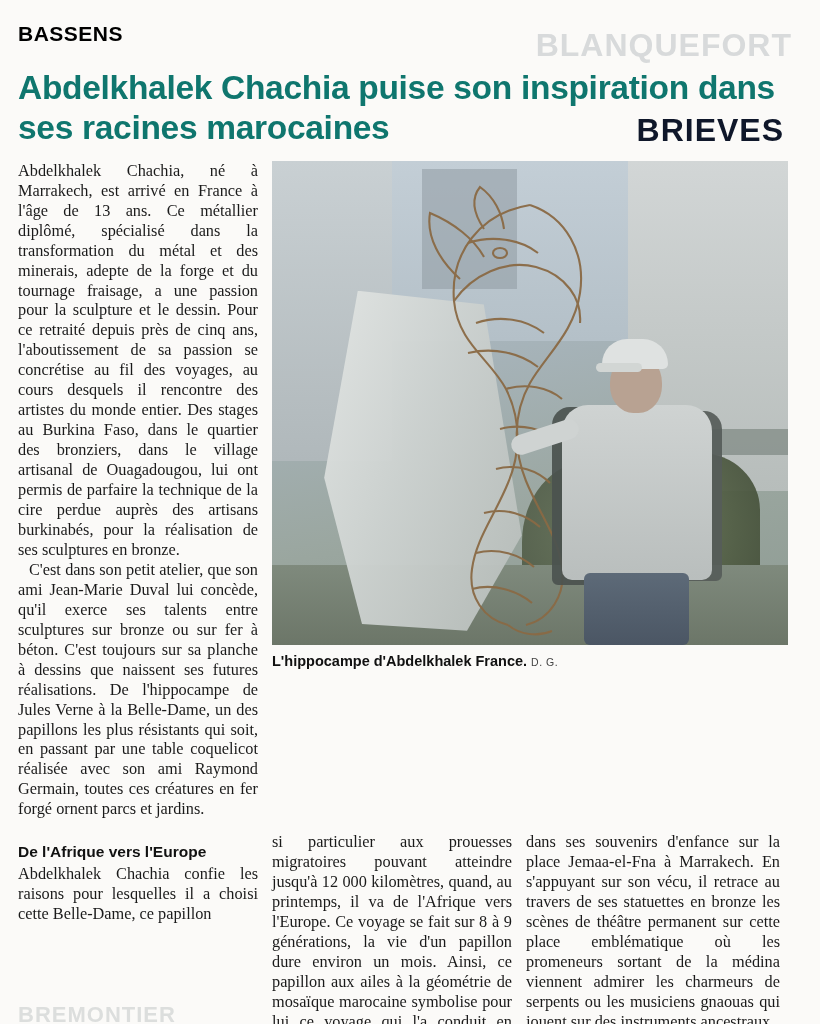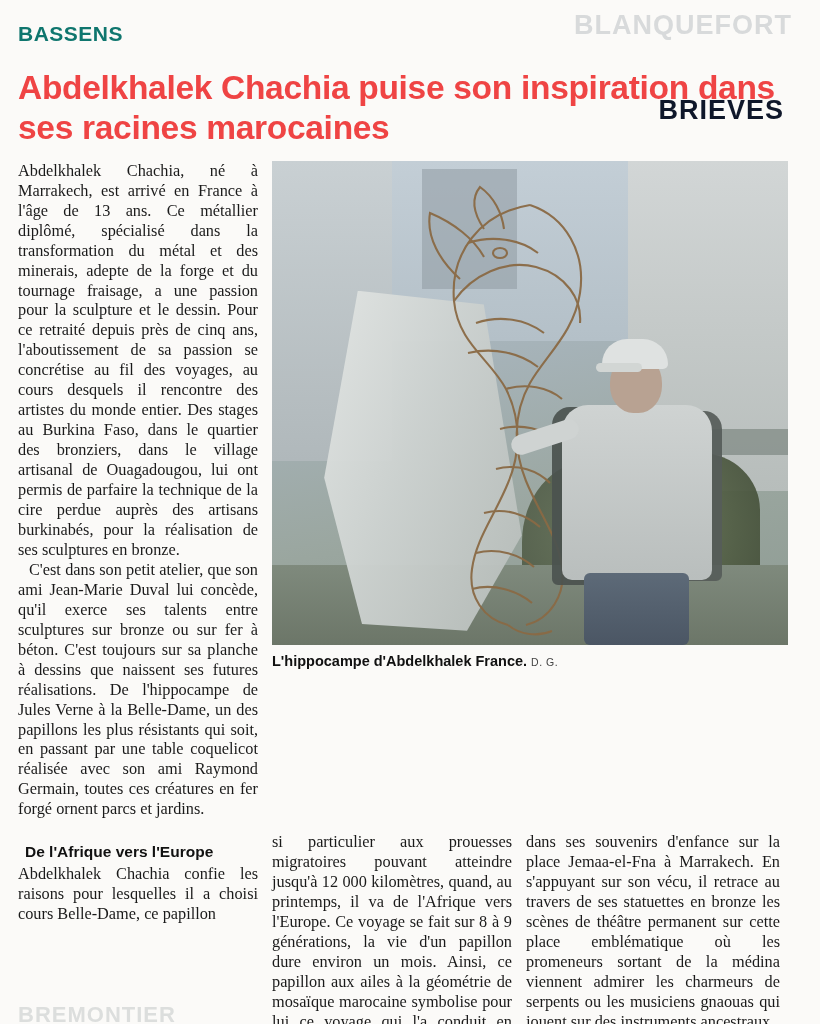--- a/index.html
+++ b/index.html
@@ -17,27 +17,27 @@
   }
   
   .page {
     position: absolute;
     inset: 0;
     background: #fbfaf8;
   }
   .bleed {
     position: absolute;
     right: 0;
-    top: 0;
+    top: 17px;
     width: 300px;
     height: 200px;
     color: #d8dadb;
     font-family: "Liberation Sans", sans-serif;
     font-weight: bold;
-    font-size: 27px;
+    font-size: 32px;
     letter-spacing: 1px;
     text-align: right;
     pointer-events: none;
     user-select: none;
   }
   .bleed .b1 { position: absolute; right: 28px; top: 10px; }
   .bleed .b2 { position: absolute; right: 36px; top: 95px; color: #0f172a;}
   .bleed-bottom {
     position: absolute;
     left: 18px;
@@ -53,30 +53,30 @@
     position: absolute;
     left: 18px;
     top: 22px;
     width: 784px;
   }
 
   .kicker {
     font-family: "Liberation Sans", sans-serif;
     font-weight: bold;
     font-size: 21px;
-    color: #0f766e;
+    color: #000000;
     letter-spacing: 0.5px;
     margin-bottom: 6px;
   }
   .headline {
     font-family: "Liberation Sans", sans-serif;
     font-weight: bold;
     font-size: 33.5px;
     line-height: 1.17;
-    color: #ef4444;
+    color: #0f766e;
     letter-spacing: -0.3px;
     margin-bottom: 14px;
   }
 
   .cols-top {
     display: flex;
     align-items: flex-start;
   }
   .col-left {
     width: 254px;
@@ -216,21 +216,21 @@
     width: 254px;
     padding-right: 14px;
     box-sizing: border-box;
   }
   .cb:last-child { padding-right: 0; }
 
   .subhead {
     font-family: "Liberation Sans", sans-serif;
     font-weight: bold;
     font-size: 15.5px;
-    margin: 11px 0 3px 7px;
+    margin: 11px 0 3px 0;
     color: #111;
   }
   .col-left-lower { margin-top: 0; }
 </style>
 </head>
 <body>
 
 <div class="page">
 
   <div class="bleed">
@@ -303,21 +303,21 @@
           <span class="credit">D. G.</span>
         </div>
       </div>
     </div>
 
     <div class="cols-bottom">
 
       <div class="cb col-left-lower">
         <div class="subhead">De l'Afrique vers l'Europe</div>
         <div class="body-text">
-          <p class="first">Abdelkhalek Chachia confie les raisons pour lesquelles il a choisi cours Belle-Dame, ce papillon</p>
+          <p class="first">Abdelkhalek Chachia confie les raisons pour lesquelles il a choisi cette Belle-Dame, ce papillon</p>
         </div>
       </div>
 
       <div class="cb">
         <div class="body-text">
           <p class="first">si particulier aux prouesses migratoires pouvant atteindre jusqu'à 12 000 kilomètres, quand, au printemps, il va de l'Afrique vers l'Europe. Ce voyage se fait sur 8 à 9 générations, la vie d'un papillon dure environ un mois. Ainsi, ce papillon aux ailes à la géométrie de mosaïque marocaine symbolise pour lui ce voyage qui l'a conduit en France. En effet, une sculpture de deux mètres d'envergure trône dans le parc d'un particulier.</p>
 
         </div>
       </div>
 

